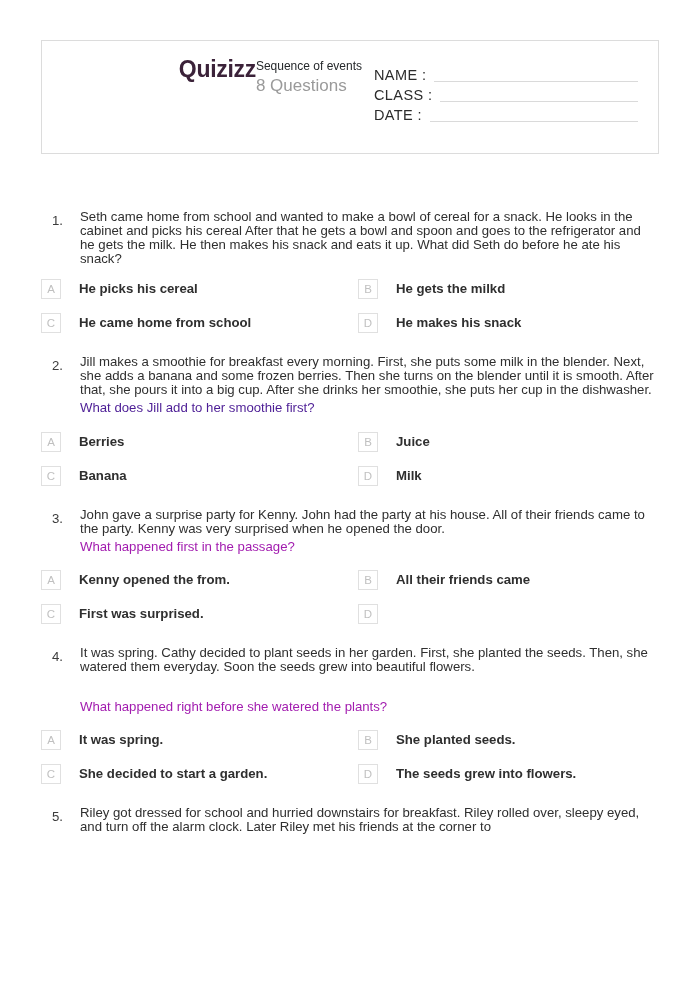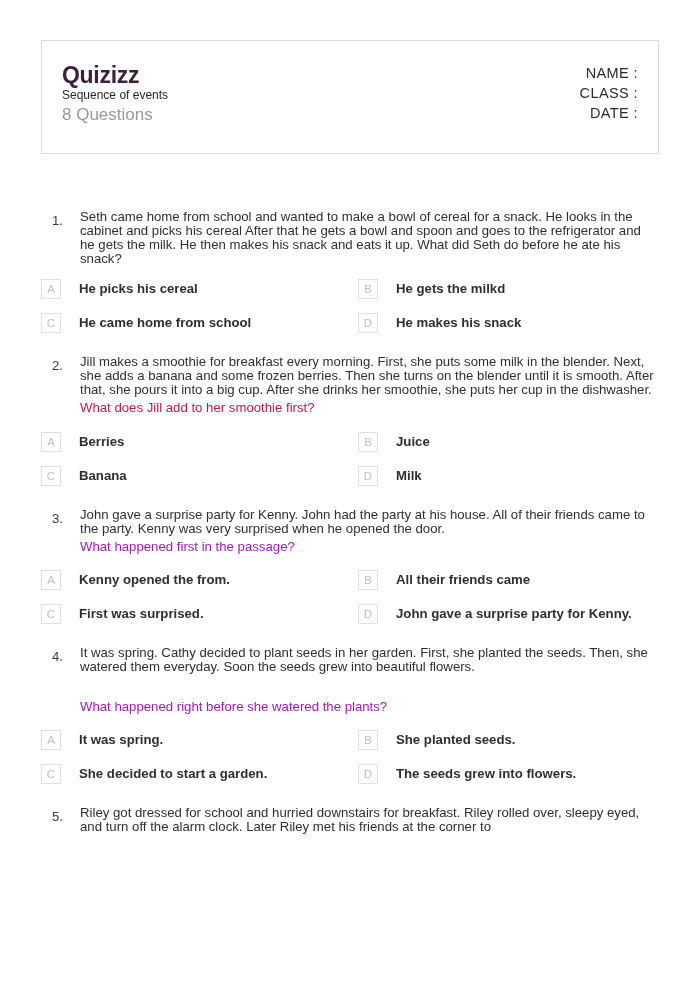--- a/index.html
+++ b/index.html
@@ -22,22 +22,22 @@
   .header-card {
     border: 1px solid #dcdcdc;
     height: 114px;
     display: flex;
     padding: 14px 20px 12px 20px;
     background: #fff;
   }
   .header-left {
     width: 300px;
     display: flex;
-    flex-direction: column;
-    justify-content: center;
+    flex-direction: row;
+    justify-content: flex-end;
     padding-top: 3px;
     padding-bottom: 8px;
   }
   .logo {
     font-size: 23px;
     font-weight: bold;
     color: #3b2239;
     letter-spacing: -0.3px;
     line-height: 1;
     display: flex;
@@ -57,23 +57,22 @@
   .header-right {
     flex: 1;
     display: flex;
     flex-direction: column;
     justify-content: flex-start;
     padding-top: 10px;
     padding-left: 12px;
   }
   .field-row {
     display: flex;
-    align-items: flex-end;
+    align-items: center;
     height: 20px;
-    flex-direction: column;
   }
   .field-label {
     font-size: 14.5px;
     color: #2c2c2c;
     white-space: nowrap;
     letter-spacing: 0.4px;
   }
   .field-line {
     flex: 1;
     border-bottom: 1px solid #dadada;
@@ -107,21 +106,21 @@
   .q-text {
     font-size: 13.2px;
     color: #2f2f2f;
     line-height: 14px;
     text-align: left;
   }
   .q-prompt {
     font-size: 13.2px;
     line-height: 21.5px;
   }
-  .q-prompt.green { color: #be185d; }
+  .q-prompt.green { color: #4c1d95; }
   .q-prompt.blue  { color: #a21caf; }
   .q-spacer { height: 21.5px; }
 
   .options {
     margin-top: 13px;
     display: grid;
     grid-template-columns: 1fr 1fr;
     row-gap: 14px;
     column-gap: 0;
   }
@@ -255,21 +254,20 @@
           <div class="option col-b">
             <span class="opt-letter">B</span>
             <span class="opt-text">All their friends came</span>
           </div>
           <div class="option col-c">
             <span class="opt-letter">C</span>
             <span class="opt-text">First was surprised.</span>
           </div>
           <div class="option col-d">
             <span class="opt-letter">D</span>
-            <span class="opt-text">John gave a surprise party for Kenny.</span>
           </div>
         </div>
         <div class="block-gap"></div>
       </div>
       <div class="question-block">
         <div class="q-row">
           <div class="q-num">4.</div>
           <div class="q-text-wrap">
             <div class="q-text">It was spring. Cathy decided to plant seeds in her garden. First, she planted the seeds. Then, she watered them everyday. Soon the seeds grew into beautiful flowers.</div>
             <div class="q-spacer"></div>

